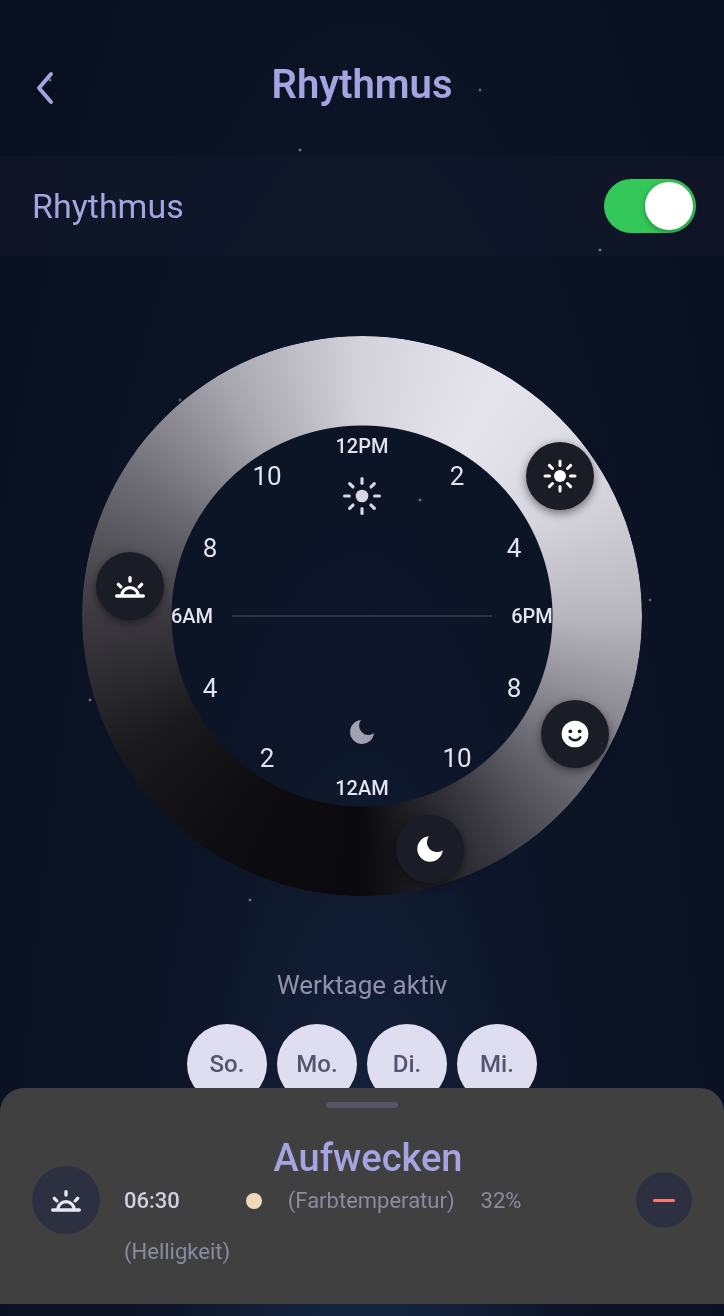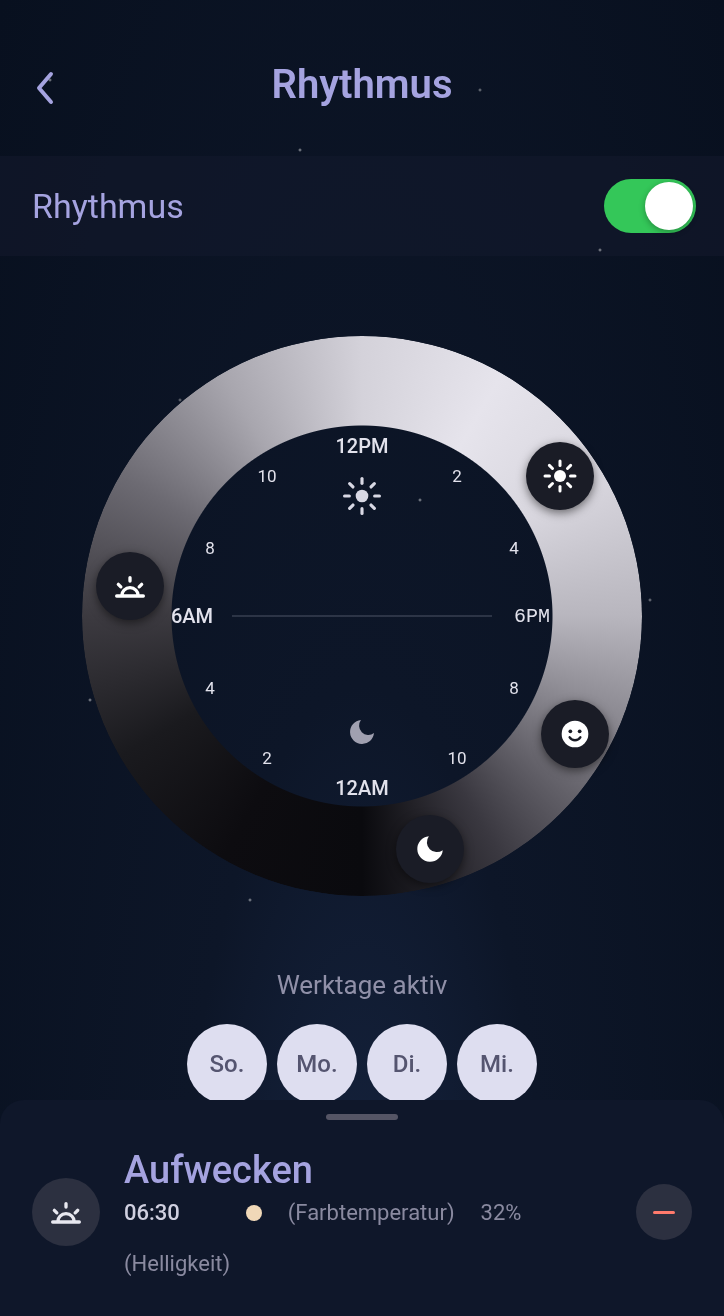--- a/index.html
+++ b/index.html
@@ -112,21 +112,21 @@
     position: absolute;
     left: 50%; top: 50%;
     width: 380px; height: 380px;
     transform: translate(-50%, -50%);
     border-radius: 50%;
   }
   .tick {
     position: absolute;
     left: 50%; top: 50%;
     color: #e2e2ec;
-    font-size: 17px;
+    font-size: 26px;
     transform: translate(-50%, -50%);
   }
   .tick-main { font-size: 20px; font-weight: 500; }
   .hline {
     position: absolute;
     left: 50%; top: 50%;
     width: 260px; height: 1px;
     background: rgba(200,200,220,0.35);
     transform: translate(-50%, -50%);
   }
@@ -166,24 +166,25 @@
     border-radius: 50%;
     background: #dedef0;
     color: #555570;
     display: flex; align-items: center; justify-content: center;
     font-size: 24px;
     font-weight: 500;
   }
 
   .sheet {
     position: absolute;
-    left: 0; right: 0; bottom: 0;
+    left: 0; right: 0; bottom: 12px;
     height: 216px;
-    background: #0f172a;
+    background: #404040;
     border-radius: 24px 24px 0 0;
+    text-align: center;
   }
   .sheet-grab {
     width: 72px; height: 6px;
     background: #555565;
     border-radius: 3px;
     margin: 14px auto 0;
   }
   .sheet-row {
     display: flex;
     align-items: center;
@@ -274,21 +275,21 @@
 
     <div class="center-icon" style="top:308px;">
       <svg width="32" height="32" viewBox="0 0 24 24">
           <path d="M21 12.8A9 9 0 1 1 11.2 3a7 7 0 0 0 9.8 9.8z" fill="#a0a0b0"></path>
         </svg>
     </div>
 
     <div class="tick tick-main" style="left:190px; top:20px;">12PM</div>
     <div class="tick tick-main" style="left:190px; top:362px;">12AM</div>
     <div class="tick tick-main" style="left:20px;  top:190px;">6AM</div>
-    <div class="tick tick-main" style="left:360px; top:190px;font-family:Liberation Mono, monospace;">6PM</div>
+    <div class="tick tick-main" style="left:360px; top:190px;">6PM</div>
 
     <div class="tick" style="left:95px;  top:50px;">10</div>
     <div class="tick" style="left:285px; top:50px;">2</div>
     <div class="tick" style="left:38px;  top:122px;">8</div>
     <div class="tick" style="left:342px; top:122px;">4</div>
     <div class="tick" style="left:38px;  top:262px;">4</div>
     <div class="tick" style="left:342px; top:262px;">8</div>
     <div class="tick" style="left:95px;  top:332px;">2</div>
     <div class="tick" style="left:285px; top:332px;">10</div>
   </div>

